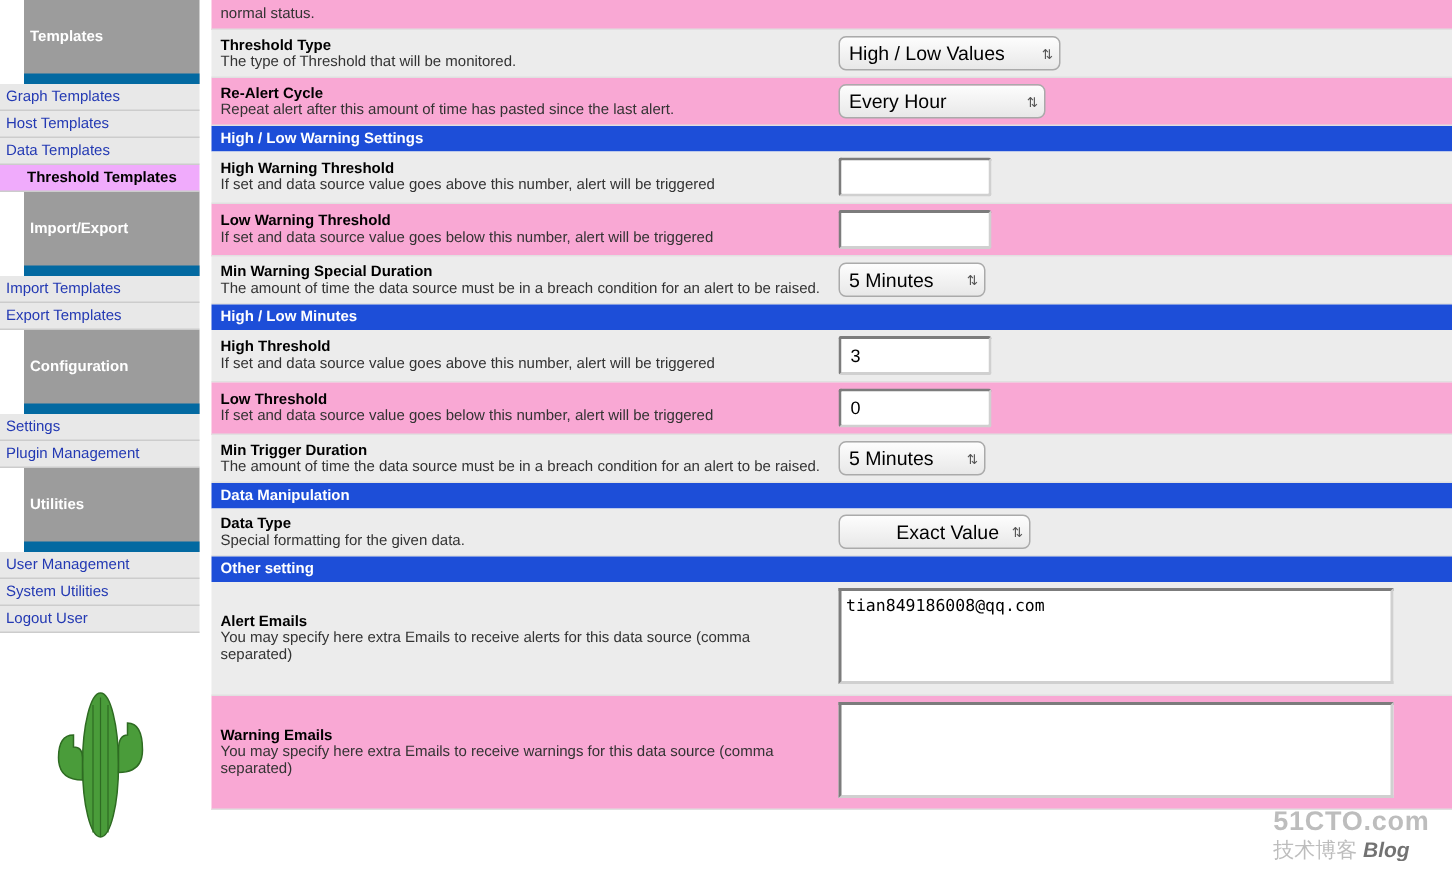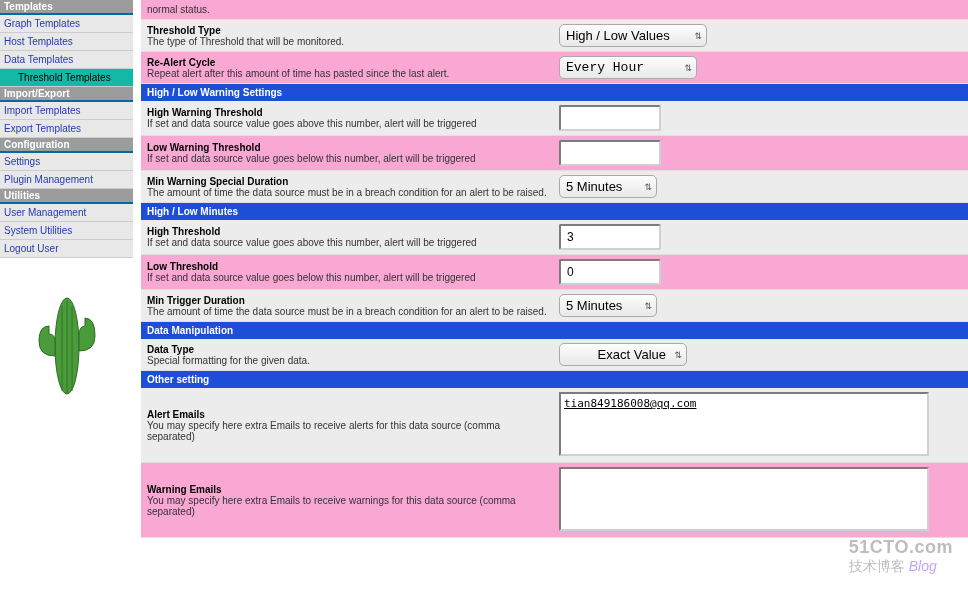--- a/index.html
+++ b/index.html
@@ -1,42 +1,42 @@
 <!DOCTYPE html>
 <html><head>
 <meta charset="utf-8">
 <style>
 * { box-sizing: border-box; margin: 0; padding: 0; }
 body { font-family: Verdana, Geneva, sans-serif; font-size: 10px; background: #fff; width: 968px; height: 591px; overflow: hidden; }
 .layout { display: flex; height: 100%; }
 .sidebar { width: 133px; flex-shrink: 0; }
-.nav-header { background: #9c9c9c; color: #fff; font-weight: bold; padding: 1px 4px; border-bottom: 2px solid #0369a1; font-size: 10px; }
+.nav-header { background: #9c9c9c; color: #fff; font-weight: bold; padding: 19px 4px; border-bottom: 7px solid #0369a1; font-size: 10px; margin-left: 16px; }
 .nav-item { background: #e8e8e8; color: #2339b3; padding: 3px 4px; border-bottom: 1px solid #ccc; cursor: pointer; font-size: 10px; }
-.nav-item.selected { background: #14b8a6; color: #000; font-weight: normal; padding-left: 18px; }
+.nav-item.selected { background: #f0abfc; color: #000; font-weight: bold; padding-left: 18px; }
 .cactus { display: flex; justify-content: center; margin-top: 28px; }
 .main { flex: 1; padding: 0 0 0 8px; overflow: auto; }
 .section-header { background: #1d4ed8; color: #fff; font-weight: bold; padding: 3px 6px; font-size: 10px; }
 .row { display: flex; padding: 4px 6px; border-bottom: 1px solid #e0e0e0; align-items: center; }
 .row.alt1 { background: #ececec; }
 .row.alt2 { background: #f9a8d4; }
 .label-cell { flex: 0 0 412px; padding-right: 10px; }
 .input-cell { flex: 1; }
 .field-label { font-weight: bold; color: #000; display: block; }
 .field-desc { color: #333; font-size: 10px; margin-top: 1px; }
 select { font-size: 13px; padding: 3px 20px 3px 6px; border: 1px solid #aaa; border-radius: 5px; background: linear-gradient(#fdfdfd, #e8e8e8); appearance: none; position: relative; }
 .select-wrap { position: relative; display: inline-block; }
 .select-wrap::after { content: "⇅"; font-size: 9px; position: absolute; right: 5px; top: 50%; transform: translateY(-50%); pointer-events: none; color: #555; }
 input[type=text] { font-size: 12px; padding: 4px 6px; border: 2px inset #d0d0d0; border-radius: 2px; width: 102px; background: #fff; }
-textarea { font-size: 11px; font-family: monospace; padding: 3px; border: 2px inset #d0d0d0; width: 370px; height: 64px; resize: none; text-decoration: underline; }
+textarea { font-size: 11px; font-family: monospace; padding: 3px; border: 2px inset #d0d0d0; width: 370px; height: 64px; resize: none; }
 .save-row { text-align: right; padding: 8px 6px; border-top: 1px solid #bbb; }
 .save-btn { font-size: 13px; padding: 3px 10px; border: 1px solid #aaa; border-radius: 5px; background: linear-gradient(#fdfdfd, #e8e8e8); cursor: pointer; }
 .watermark { position: absolute; right: 15px; bottom: 15px; opacity: 0.55; font-family: Arial; pointer-events: none; }
 .watermark .line1 { font-size: 18px; font-weight: bold; color: #888; letter-spacing: 0.5px; }
 .watermark .line2 { font-size: 14px; color: #888; }
-.watermark .blog { color: #8b5cf6; font-style: italic; font-weight: normal; }
+.watermark .blog { color: #000000; font-style: italic; font-weight: bold; }
 </style>
 </head>
 <body>
 
 <div class="layout">
   <div class="sidebar" id="sidebar-root">
       <div class="nav-header">Templates</div>
       <div class="nav-item">Graph Templates</div>
       <div class="nav-item">Host Templates</div>
       <div class="nav-item">Data Templates</div>
@@ -83,21 +83,21 @@
         <span class="select-wrap"><select style="min-width:148px;"><option>High / Low Values</option></select></span>
       </div>
     </div>
 
     <div class="row alt2">
       <div class="label-cell">
         <span class="field-label">Re-Alert Cycle</span>
         <span class="field-desc">Repeat alert after this amount of time has pasted since the last alert.</span>
       </div>
       <div class="input-cell">
-        <span class="select-wrap"><select style="min-width:138px;font-family:Liberation Mono, monospace;"><option>Every Hour</option></select></span>
+        <span class="select-wrap"><select style="min-width:138px;"><option>Every Hour</option></select></span>
       </div>
     </div>
 
     <div class="section-header">High / Low Warning Settings</div>
 
     <div class="row alt1">
       <div class="label-cell">
         <span class="field-label">High Warning Threshold</span>
         <span class="field-desc">If set and data source value goes above this number, alert will be triggered</span>
       </div>

